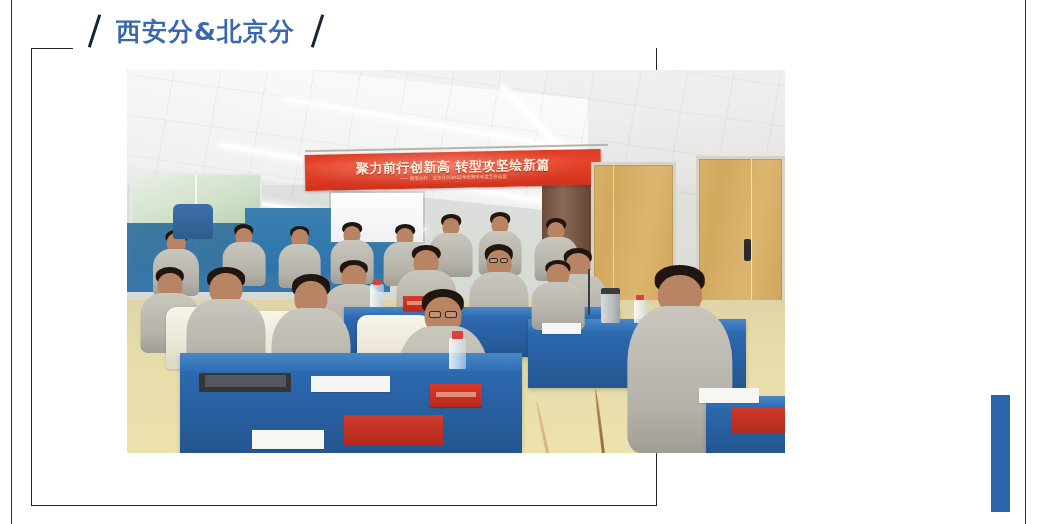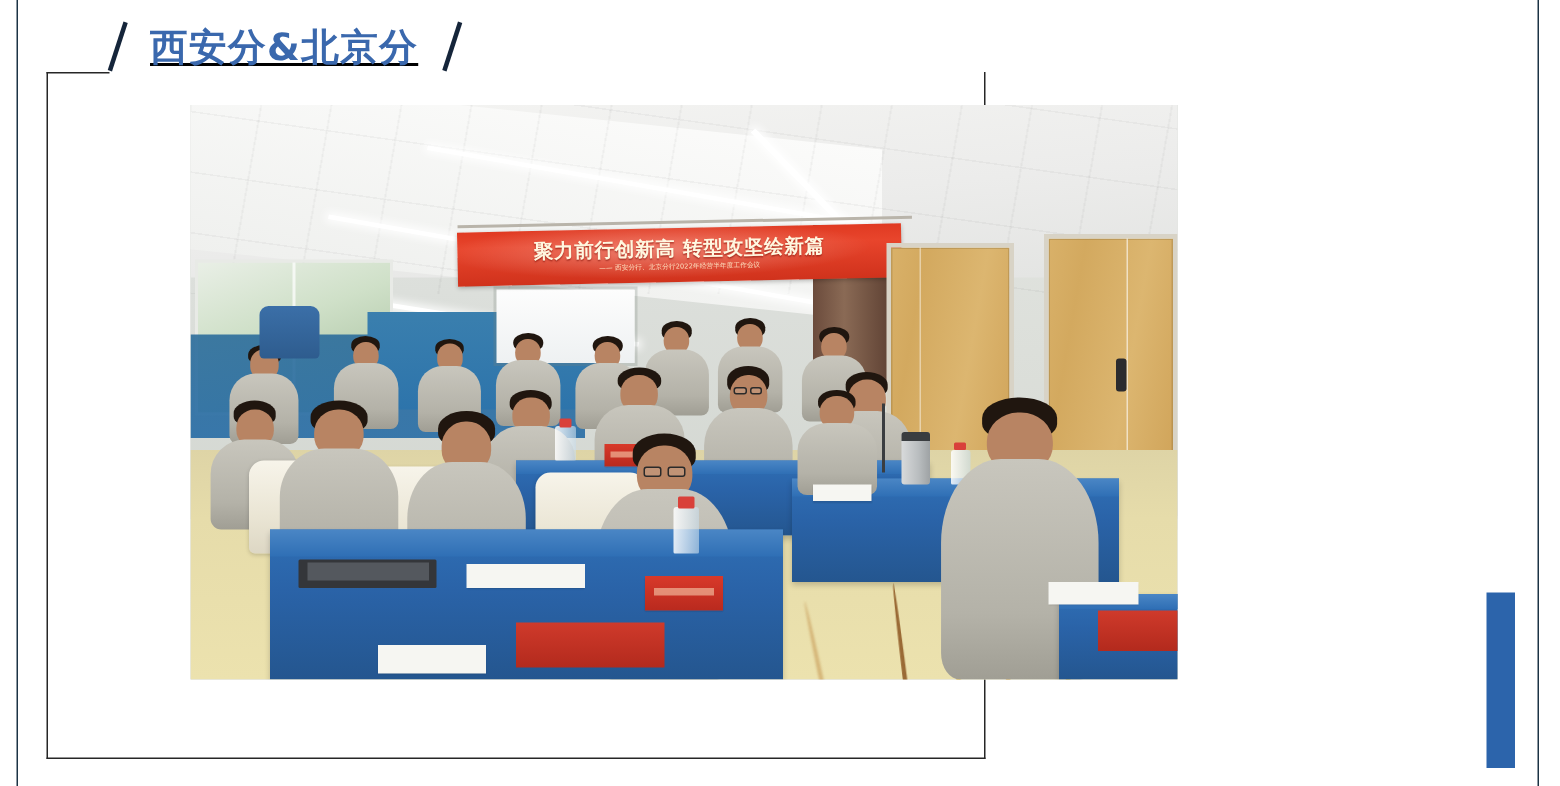--- a/index.html
+++ b/index.html
@@ -51,26 +51,25 @@
   .frame-right {
     position: absolute;
     left: 656px; top: 48px;
     width: 1px; height: 458px;
     background: #262626;
   }
 
   
   .title-row {
     position: absolute;
-    left: 70px; top: 12px;
+    left: 86px; top: 12px;
     height: 38px;
     display: flex;
     align-items: center;
     gap: 14px;
-    text-decoration: underline;
   }
   .slash {
     display: block;
     width: 16px; height: 34px;
     position: relative;
   }
   .slash::before {
     content: "";
     position: absolute;
     left: 7px; top: 0;

